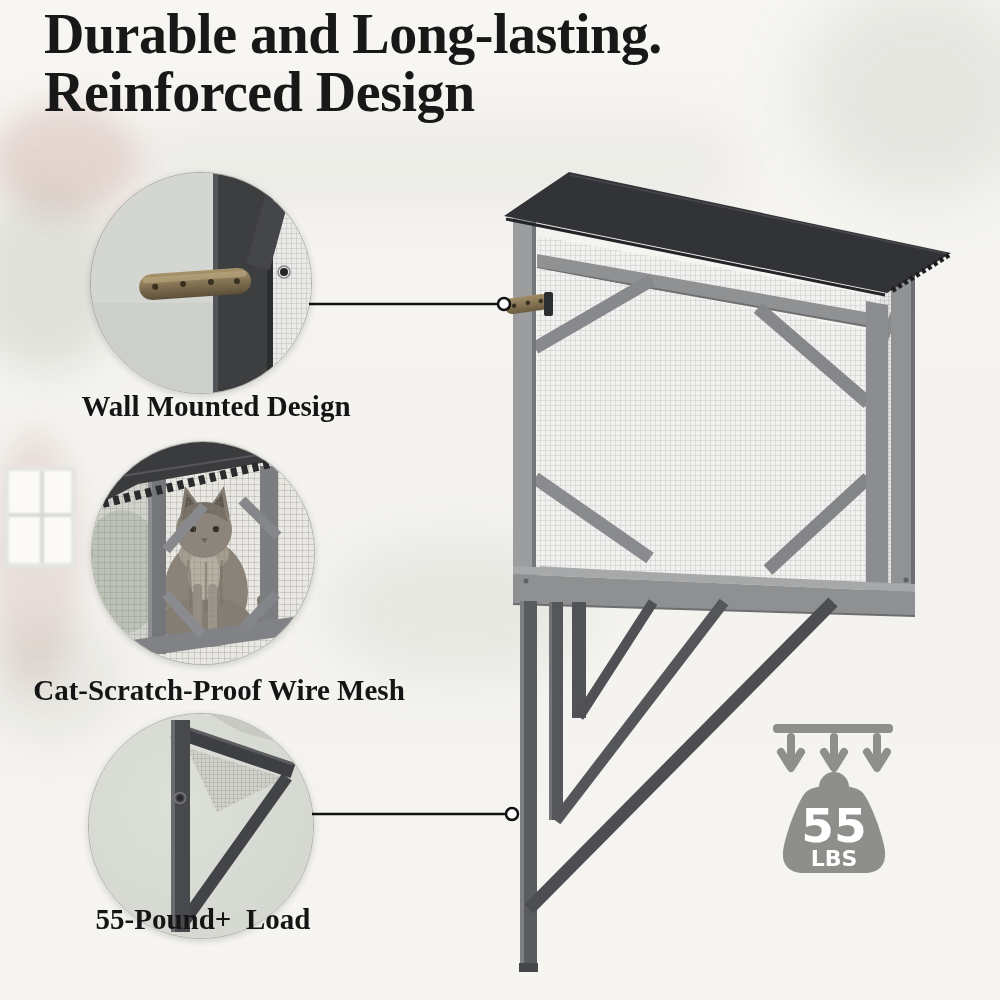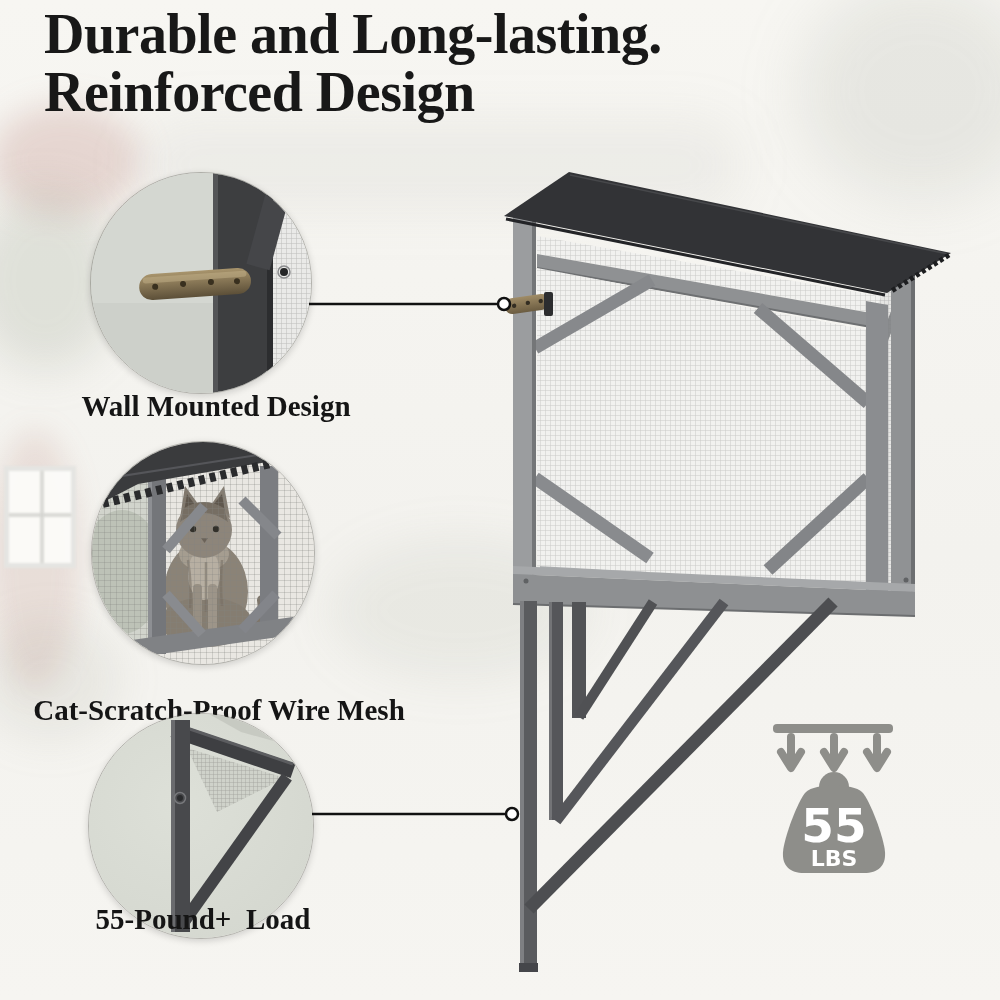--- a/index.html
+++ b/index.html
@@ -30,21 +30,21 @@
   .callout{position:absolute;z-index:2;}
   .circle{border-radius:50%;overflow:hidden;position:absolute;
           border:1px solid rgba(70,70,64,.38);
           box-shadow:0 2px 7px rgba(0,0,0,.16), inset 0 0 14px rgba(0,0,0,.12);}
   .c1 .circle{left:90px;top:172px;width:220px;height:220px;}
   .c2 .circle{left:91px;top:441px;width:222px;height:222px;}
   .c3 .circle{left:88px;top:713px;width:224px;height:224px;}
   .callout-label{position:absolute;width:400px;text-align:center;z-index:4;
                  font-weight:700;font-size:29px;color:#151515;white-space:nowrap;}
   .l1{left:16px;top:390px;}
-  .l2{left:19px;top:674px;margin-top:20px;}
+  .l2{left:19px;top:674px;}
   .l3{left:3px;top:903px;}
   
   .overlay{position:absolute;inset:0;z-index:3;pointer-events:none;}
   .badge-num{font-family:"DejaVu Sans","Liberation Sans",sans-serif;font-weight:700;}
 </style>
 </head>
 <body>
 
 <div class="canvas">
 

